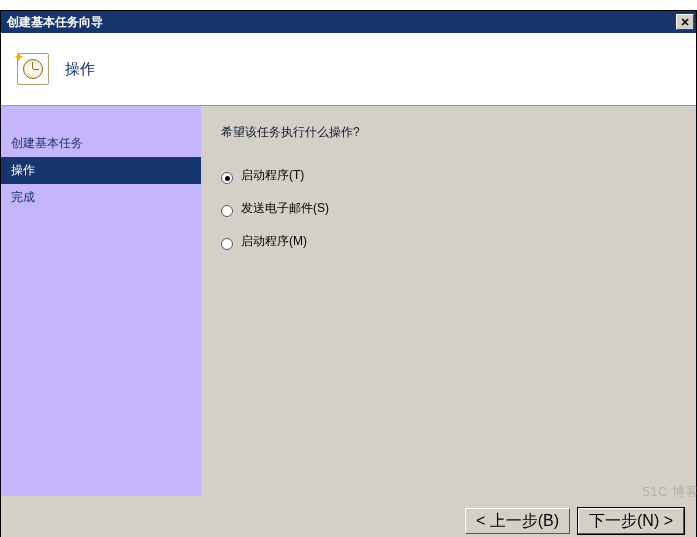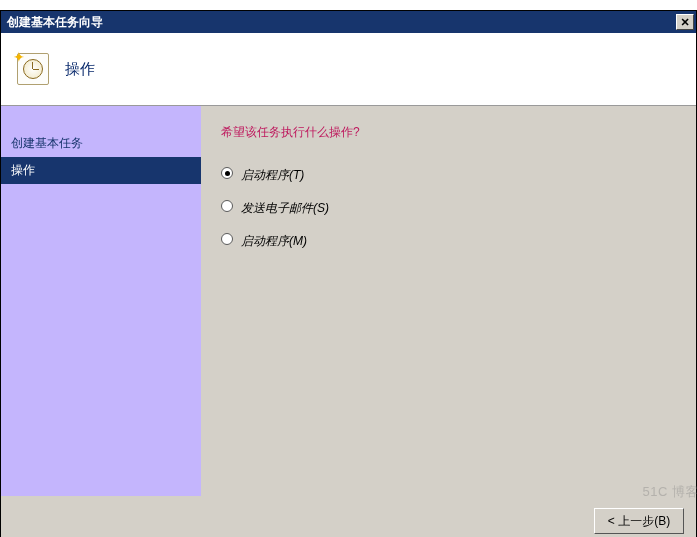--- a/index.html
+++ b/index.html
@@ -126,29 +126,28 @@
   .sidebar-item.selected {
     background: #17356d;
     color: #fff;
   }
   .content {
     flex: 1;
     padding: 18px 20px;
   }
   .question {
     margin-bottom: 26px;
-    color: #be185d;
+    color: #0f172a;
   }
   .radio-row {
     display: flex;
-    align-items: flex-start;
+    align-items: flex-end;
     gap: 8px;
     margin-bottom: 16px;
     cursor: pointer;
-    font-style: italic;
   }
   .radio-dot {
     width: 12px; height: 12px;
     border: 1px solid #5a5a5a;
     border-radius: 50%;
     background: #fff;
     display: inline-flex;
     align-items: center;
     justify-content: center;
   }
@@ -172,21 +171,21 @@
     min-width: 90px;
     height: 26px;
     padding: 0 10px;
     background: #efece5;
     background: #d4d0c8;
     border: 1px solid #888;
     border-top-color: #fff;
     border-left-color: #fff;
     border-right-color: #555;
     border-bottom-color: #555;
-    font-size: 12px;
+    font-size: 16px;
     font-family: inherit;
     display: inline-flex;
     align-items: center;
     justify-content: center;
     cursor: pointer;
   }
   .btn.default {
     outline: 1px solid #000;
   }
   .watermark {
@@ -223,20 +222,23 @@
   </div>
 
   <div class="body">
     <div class="sidebar">
       <div class="sidebar-item">
         <span>创建基本任务</span>
       </div>
       <div class="sidebar-item selected">
         <span>操作</span>
       </div>
+      <div class="sidebar-item">
+        <span>完成</span>
+      </div>
     </div>
 
     <div class="content">
       <div class="question">希望该任务执行什么操作?</div>
 
       <label class="radio-row">
         <span class="radio-dot checked"></span>
         <span>启动程序(T)</span>
       </label>
 
@@ -247,17 +249,18 @@
 
       <label class="radio-row">
         <span class="radio-dot"></span>
         <span>启动程序(M)</span>
       </label>
     </div>
   </div>
 
   <div class="footer">
     <button class="btn">&lt; 上一步(B)</button>
+    <button class="btn default">下一步(N) &gt;</button>
   </div>
 
 </div>
 
 <div class="watermark">51C 博客</div>
 
 </body></html>

